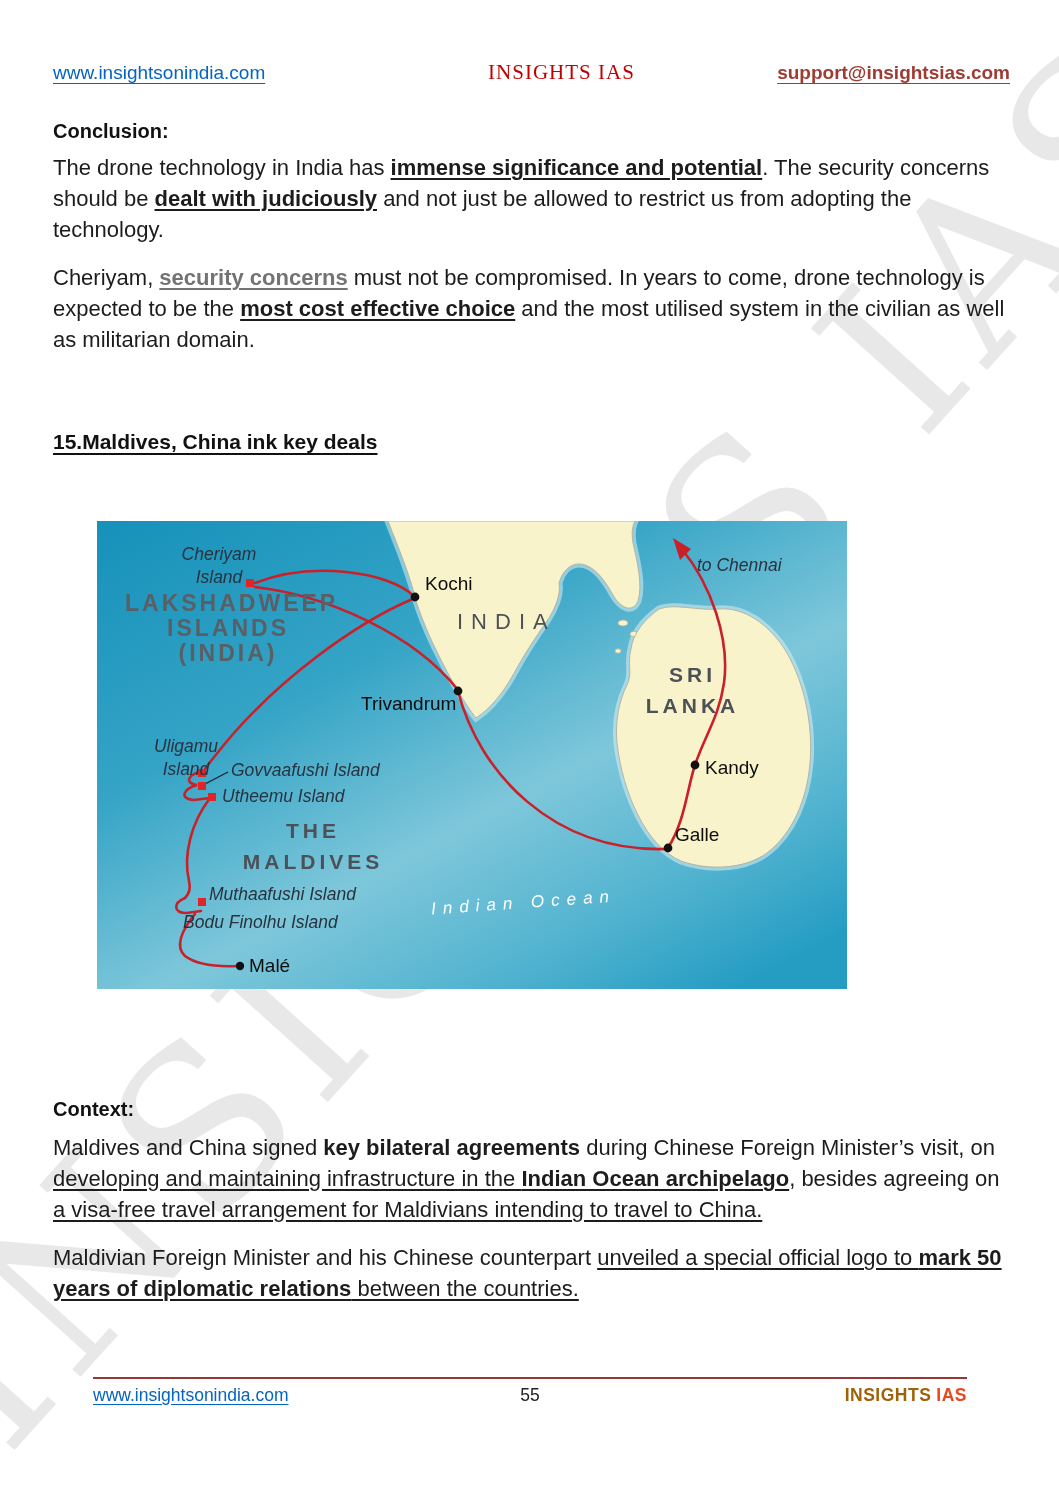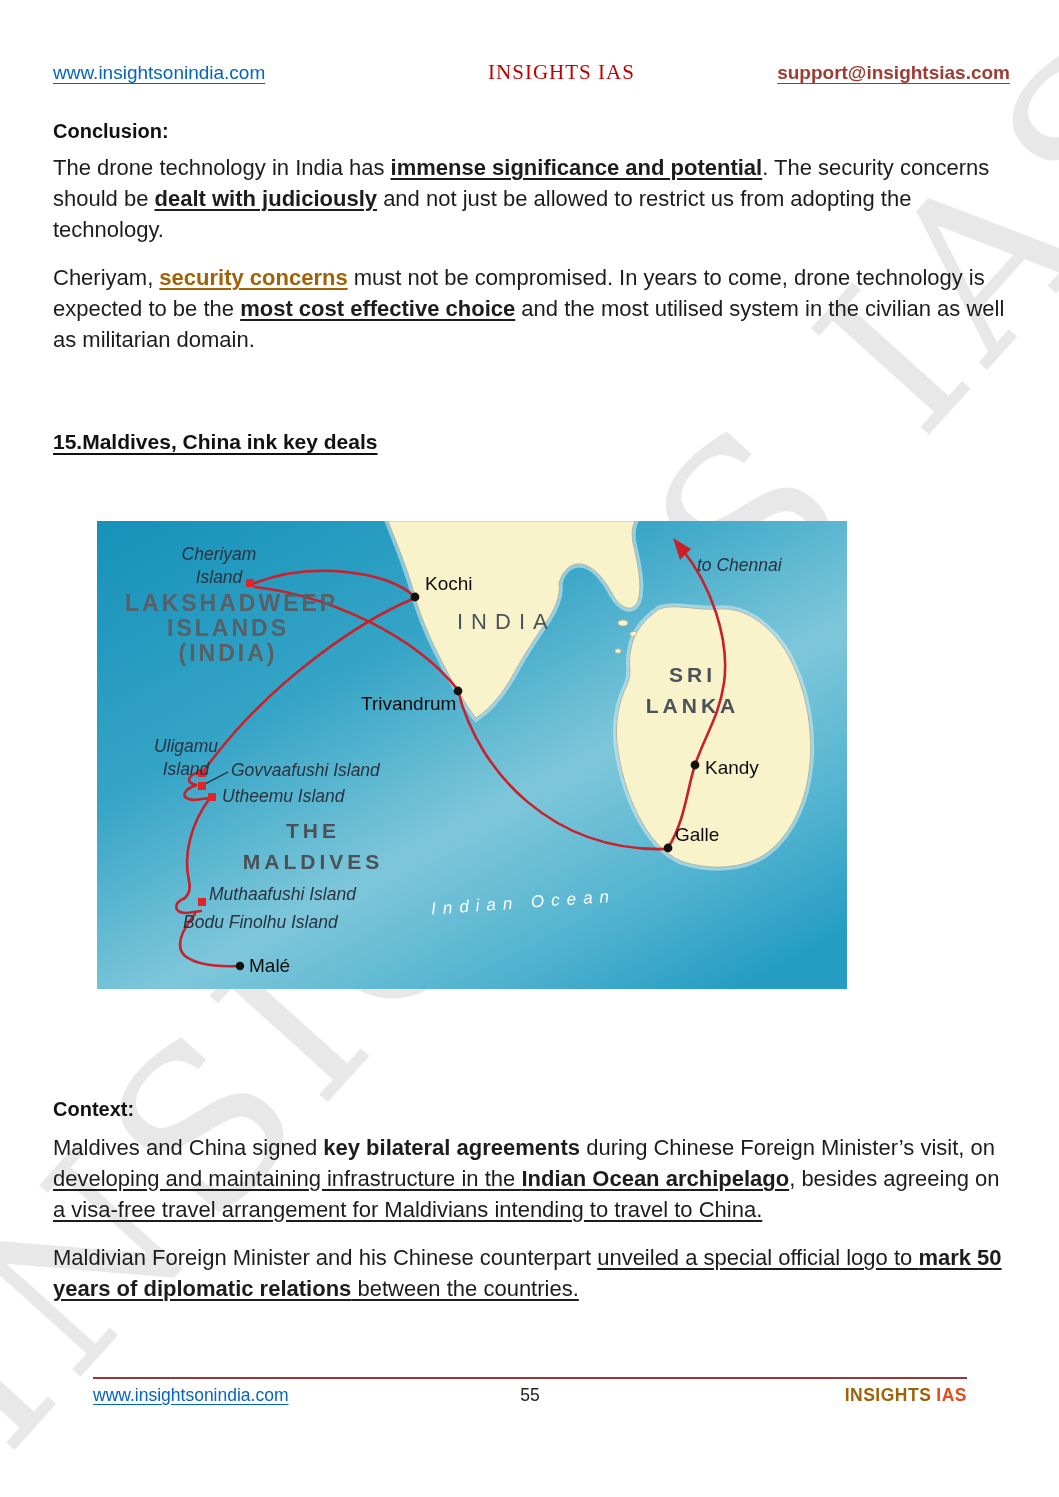--- a/index.html
+++ b/index.html
@@ -24,21 +24,21 @@
   .hdr-left{width:330px;font-size:19px;color:#0563c1;text-decoration:underline;text-underline-offset:4px;font-weight:500;}
   .hdr-center{flex:1;text-align:center;font-family:"Liberation Serif",serif;font-size:21px;color:#c00000;letter-spacing:1px;}
   .hdr-right{width:270px;text-align:right;font-size:19px;font-weight:700;color:#9e3b33;text-decoration:underline;text-underline-offset:4px;}
 
   
   .h-bold{font-size:20px;font-weight:700;color:#111;}
   .body-para{font-size:22px;line-height:31px;width:957px;color:#1c1c1c;}
   .body-para span.b{font-weight:700;}
   .body-para span.u{text-decoration:underline;text-underline-offset:3px;}
   .body-para span.b.u{text-decoration-thickness:2px;}
-  .body-para span.link{color:#a16207;}
+  .body-para span.link{color:#737373;}
   .section-heading{font-size:21px;font-weight:700;text-decoration:underline;text-underline-offset:4px;text-decoration-thickness:2px;color:#111;}
 
   
   .map{position:absolute;left:97px;top:521px;width:750px;height:468px;overflow:hidden;}
   .map svg{position:absolute;left:0;top:0;}
   .map .lbl{position:absolute;white-space:pre-line;}
   .m-city{font-size:19px;color:#0d0d0d;font-weight:500;}
   .m-region{font-weight:400;color:#4c5157;letter-spacing:8px;font-size:22px;}
   .m-region2{font-weight:700;color:#4c5157;letter-spacing:4px;font-size:21px;line-height:31px;text-align:center;}
   .m-sub{font-weight:700;color:#5a5f66;letter-spacing:3px;font-size:23px;line-height:25px;text-align:center;}

